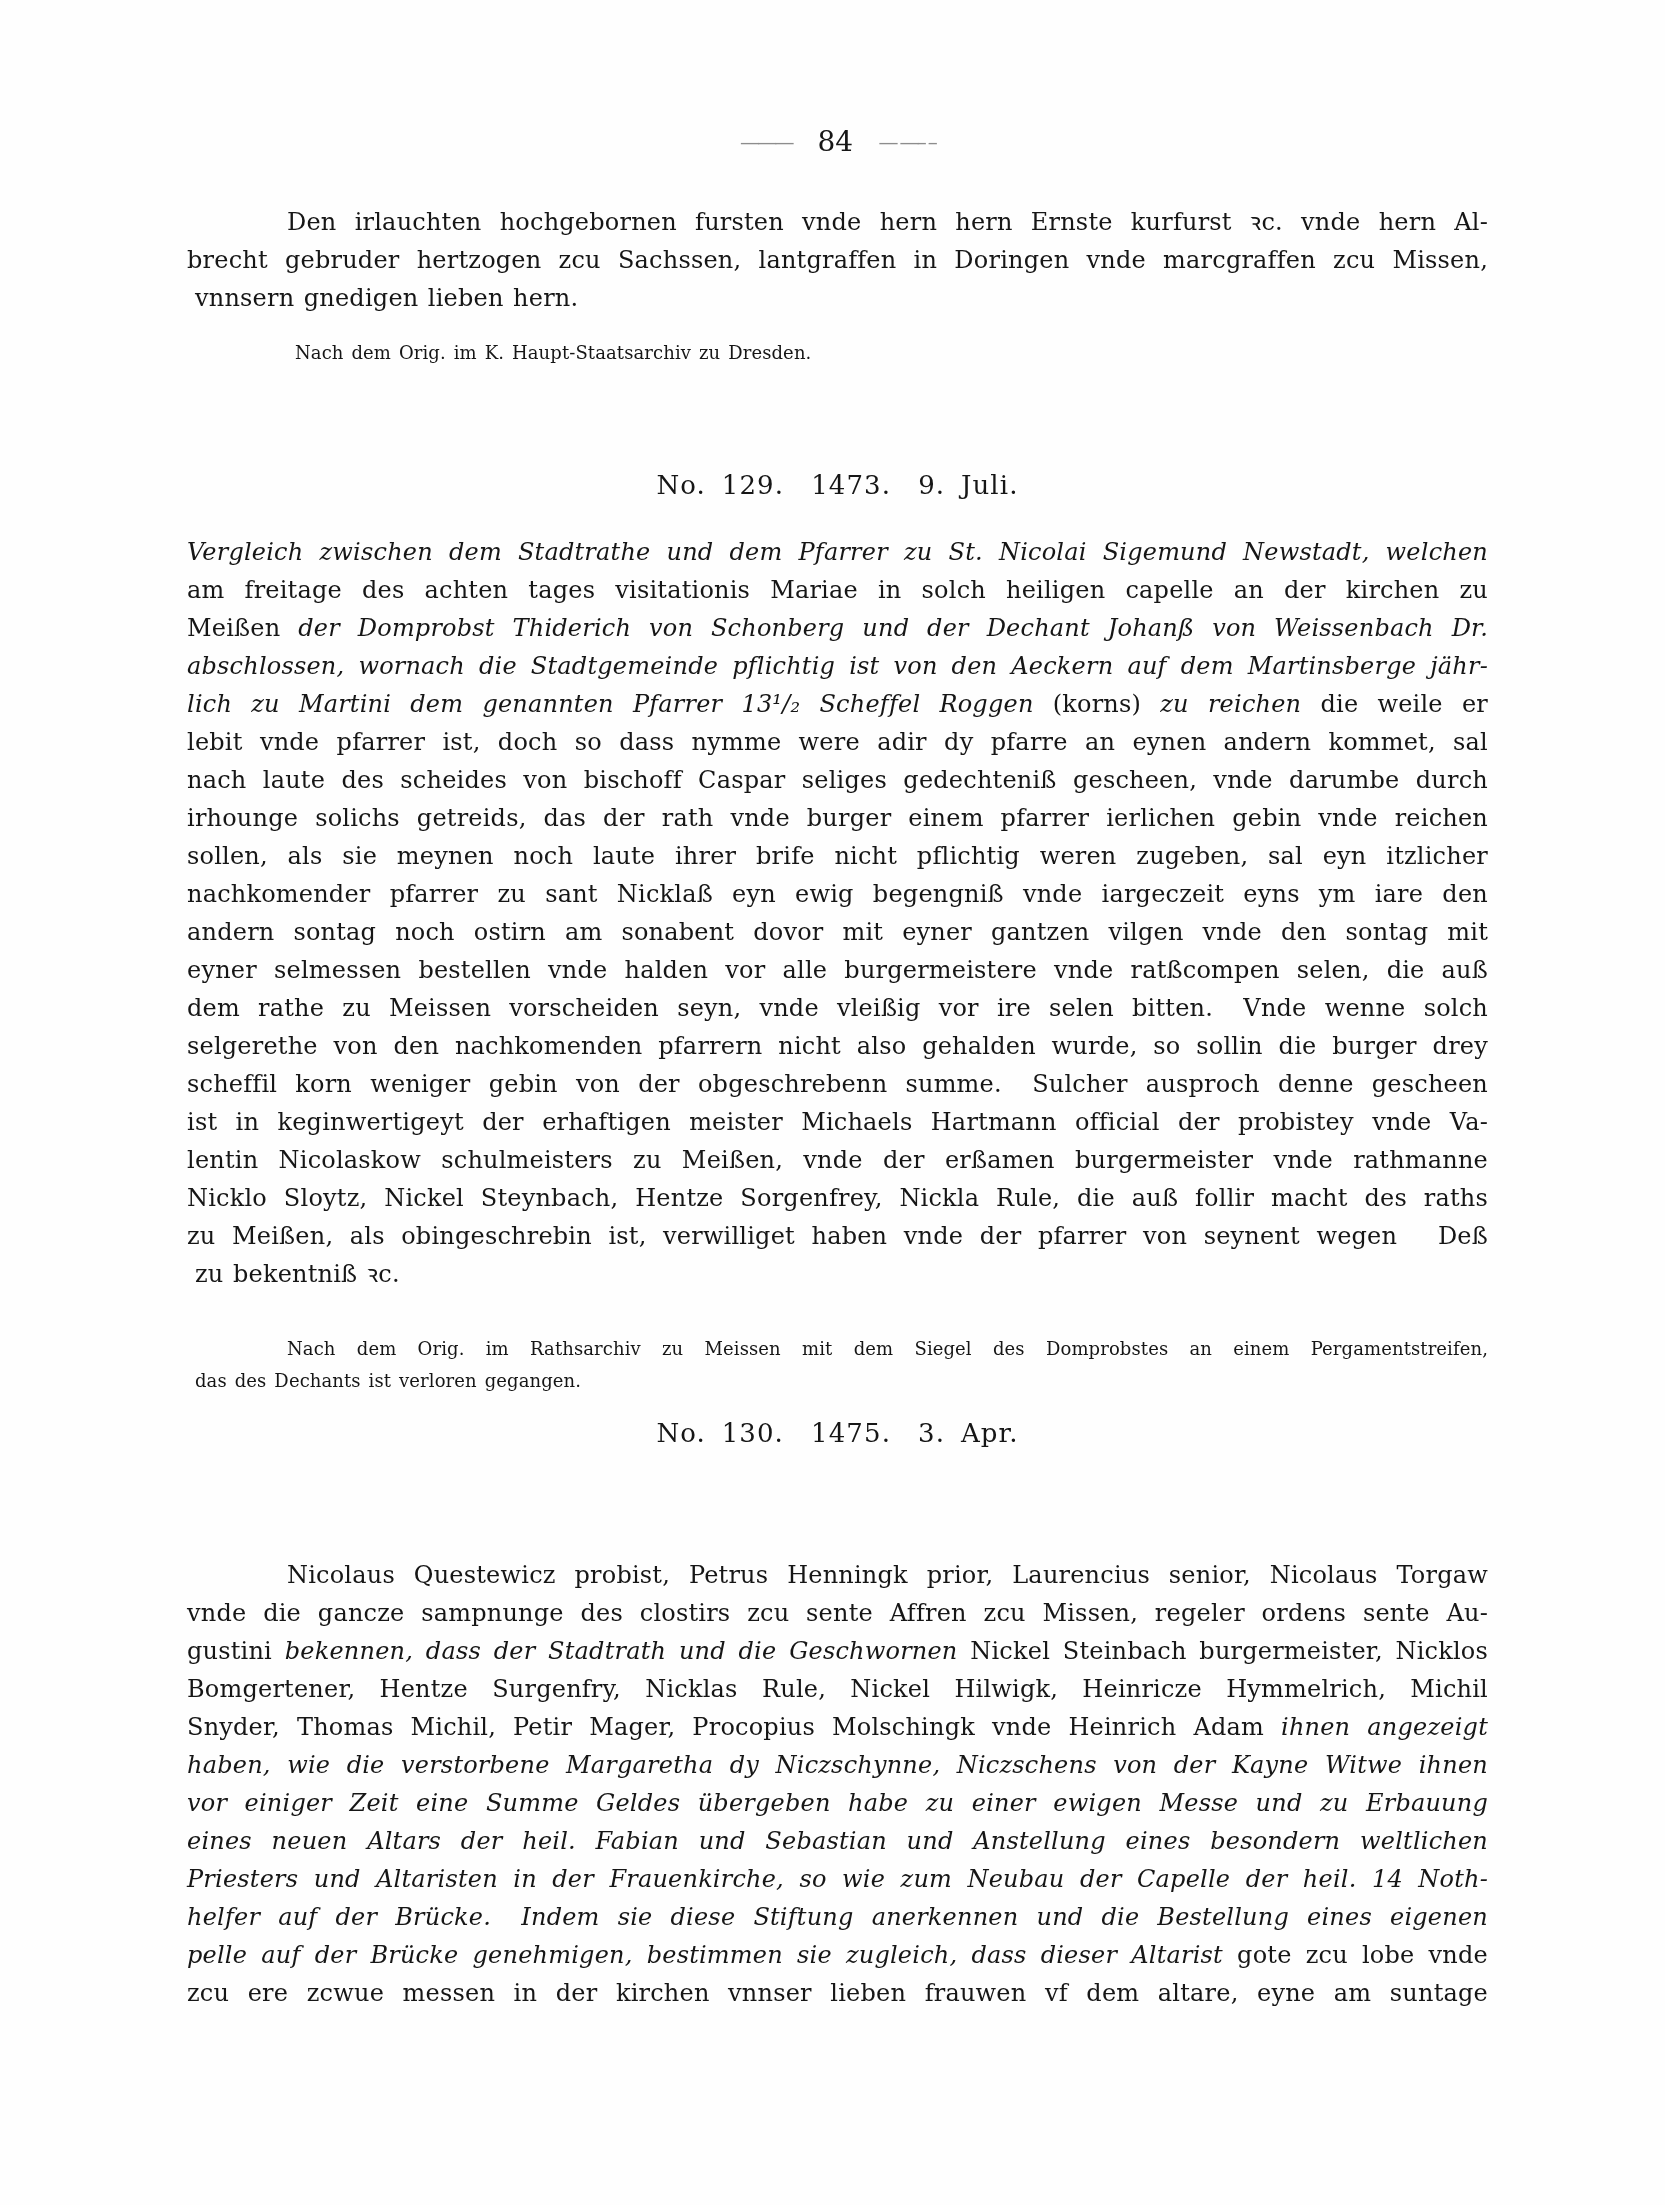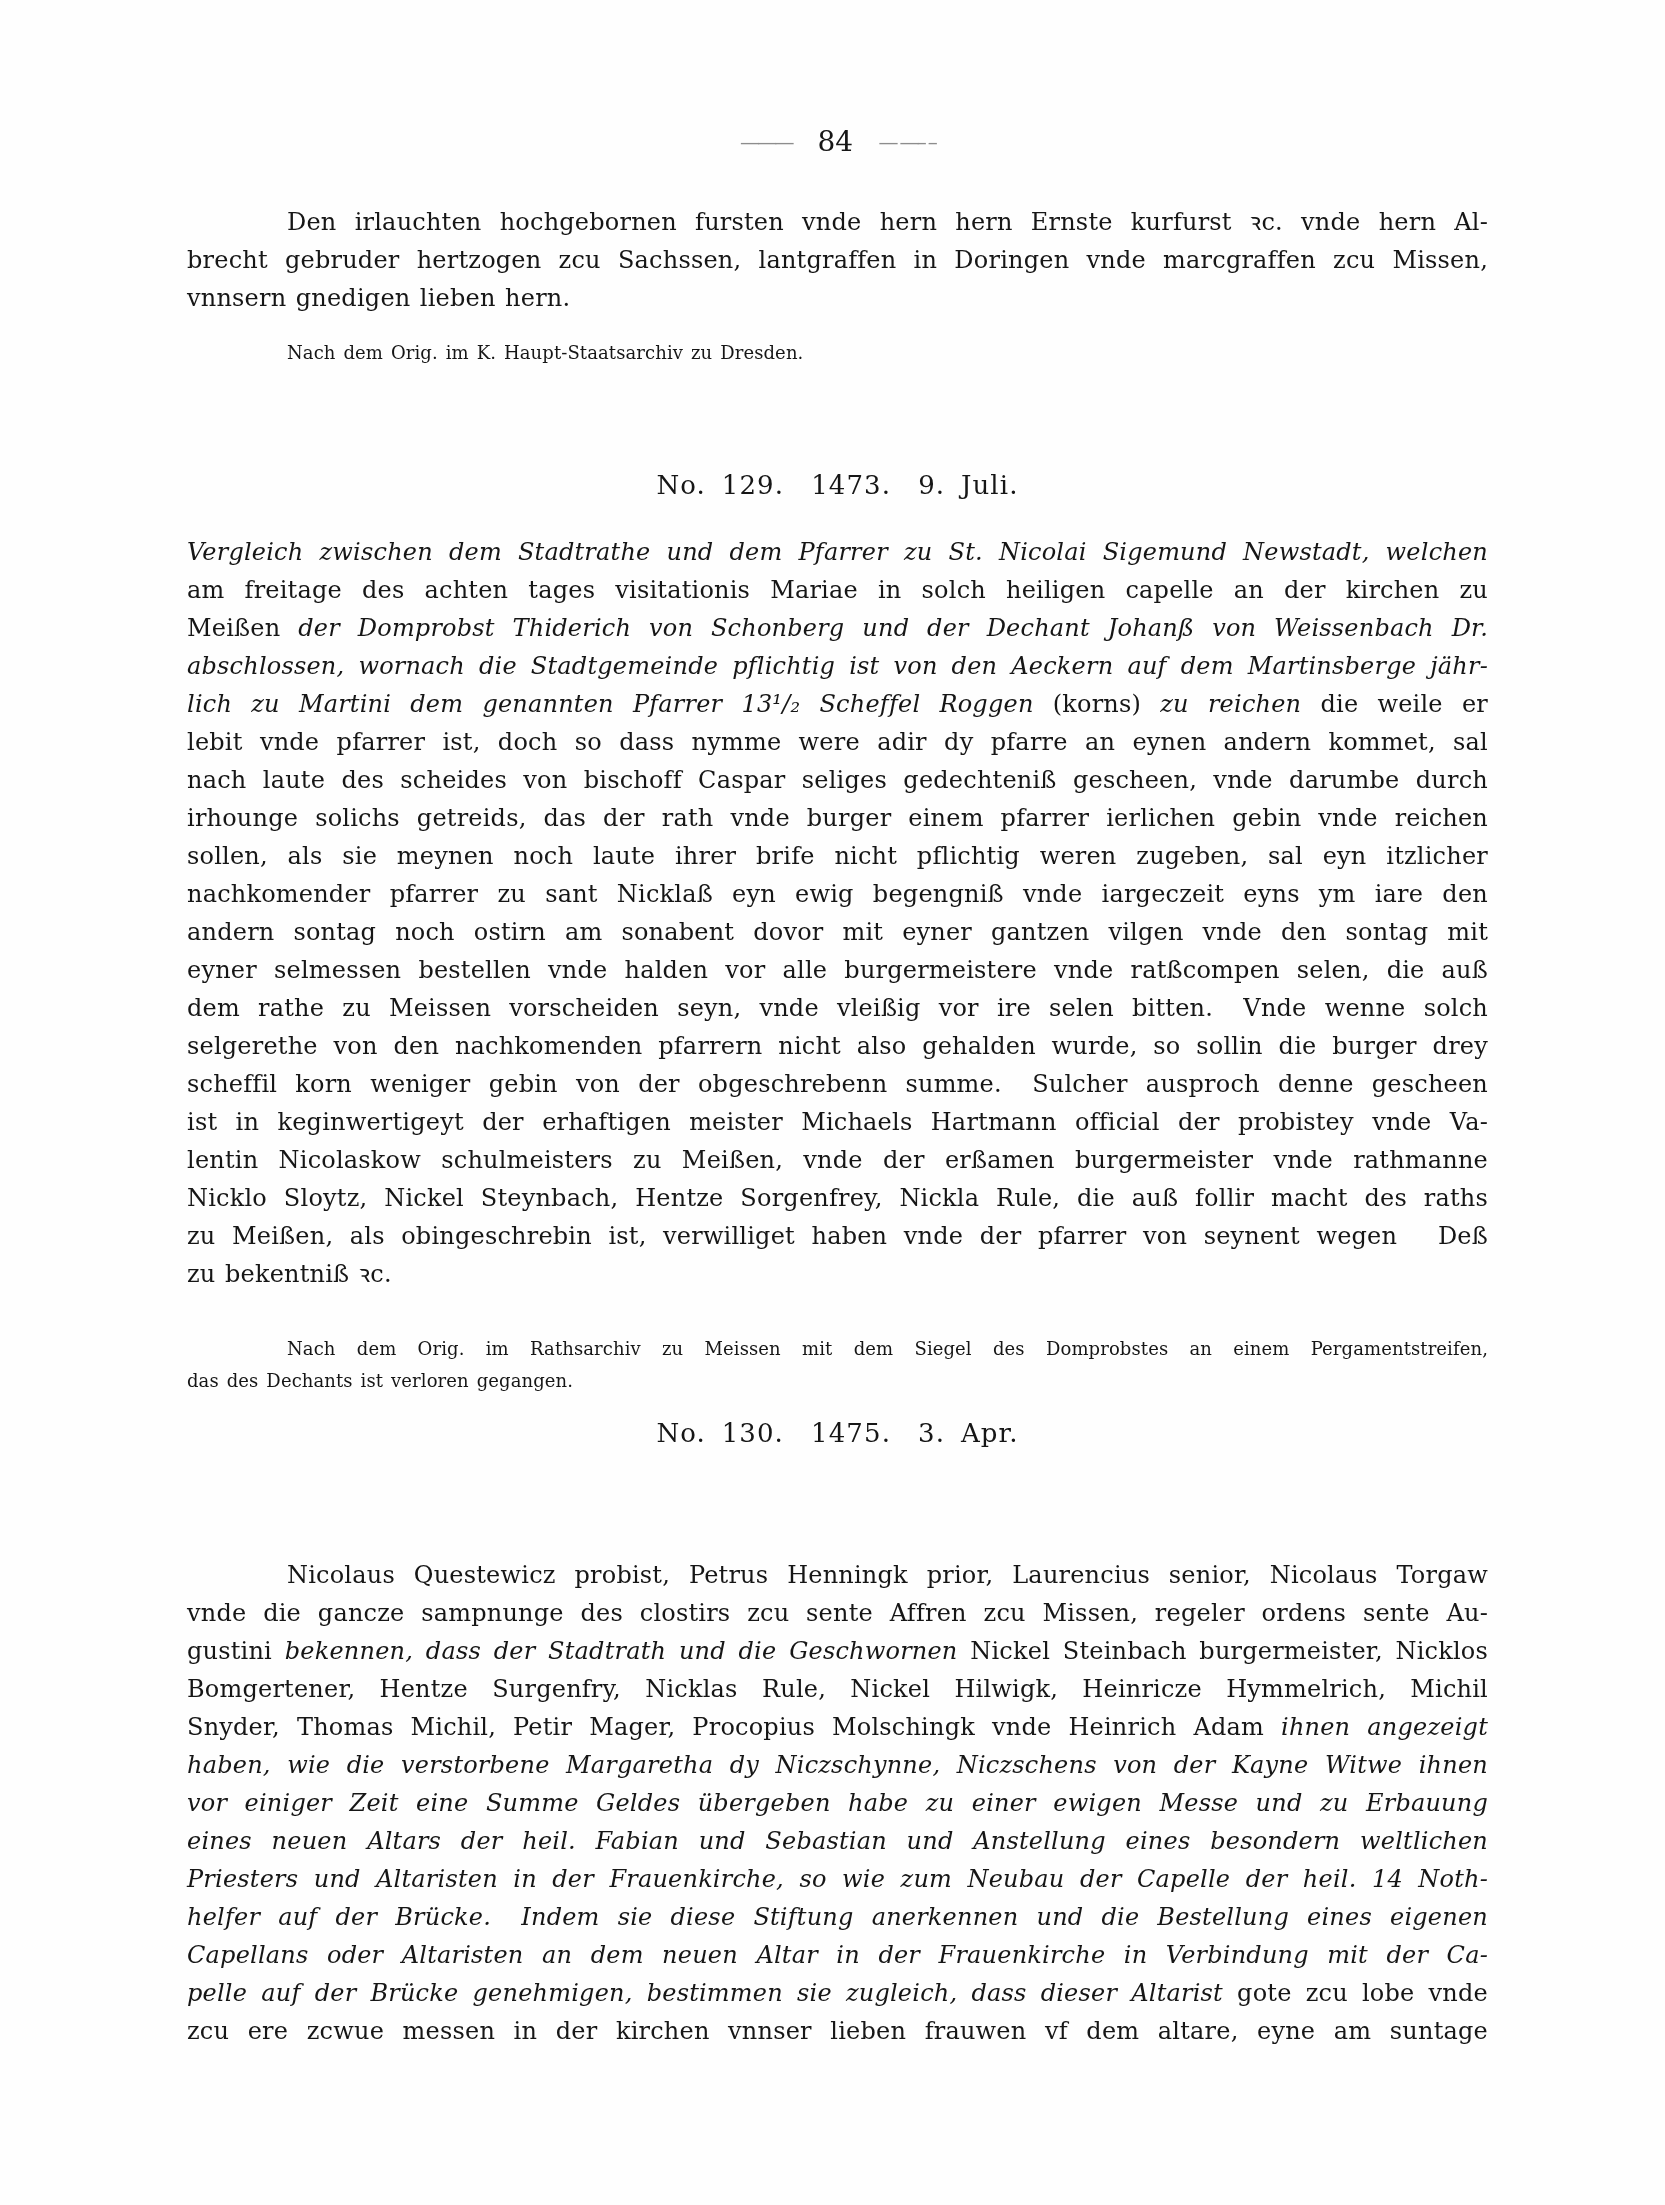--- a/index.html
+++ b/index.html
@@ -45,21 +45,21 @@
   }
   .heading {
     font-size: 26px;
     line-height: 39px;
     text-align: center;
     letter-spacing: 1.1px;
     word-spacing: 6.4px;
   }
 
   .line { text-align: justify; text-align-last: justify; }
-  .line.no-j { text-align-last: left; }
+  .line.no-j { text-align-last: left; margin-left: 8px; }
   .line.ind { text-indent: 100px; }
   .it { font-style: italic; }
 </style>
 </head>
 <body>
 
 <div class="page">
 
   <div class="col pagehead">
     <span class="flourish">———</span>
@@ -113,19 +113,18 @@
       <div class="line ind"><span>Nicolaus Questewicz probist, Petrus Henningk prior, Laurencius senior, Nicolaus Torgaw</span></div>
       <div class="line"><span>vnde die gancze sampnunge des clostirs zcu sente Affren zcu Missen, regeler ordens sente Au-</span></div>
       <div class="line"><span>gustini </span><span class="it">bekennen, dass der Stadtrath und die Geschwornen </span><span>Nickel Steinbach burgermeister, Nicklos</span></div>
       <div class="line"><span>Bomgertener, Hentze Surgenfry, Nicklas Rule, Nickel Hilwigk, Heinricze Hymmelrich, Michil</span></div>
       <div class="line"><span>Snyder, Thomas Michil, Petir Mager, Procopius Molschingk vnde Heinrich Adam </span><span class="it">ihnen angezeigt</span></div>
       <div class="line"><span class="it">haben, wie die verstorbene Margaretha dy Niczschynne, Niczschens von der Kayne Witwe ihnen</span></div>
       <div class="line"><span class="it">vor einiger Zeit eine Summe Geldes übergeben habe zu einer ewigen Messe und zu Erbauung</span></div>
       <div class="line"><span class="it">eines neuen Altars der heil. Fabian und Sebastian und Anstellung eines besondern weltlichen</span></div>
       <div class="line"><span class="it">Priesters und Altaristen in der Frauenkirche, so wie zum Neubau der Capelle der heil. 14 Noth-</span></div>
       <div class="line"><span class="it">helfer auf der Brücke.  Indem sie diese Stiftung anerkennen und die Bestellung eines eigenen</span></div>
-      <div class="line"><span class="it">Capellans oder Altaristen an dem neuen Altar in der Frauenkirche in Verbindung mit der Ca-</span></div>
       <div class="line"><span class="it">pelle auf der Brücke genehmigen, bestimmen sie zugleich, dass dieser Altarist </span><span>gote zcu lobe vnde</span></div>
       <div class="line"><span>zcu ere zcwue messen in der kirchen vnnser lieben frauwen vf dem altare, eyne am suntage</span></div>
     </div>
 
 </div>
 
 
 </body></html>

